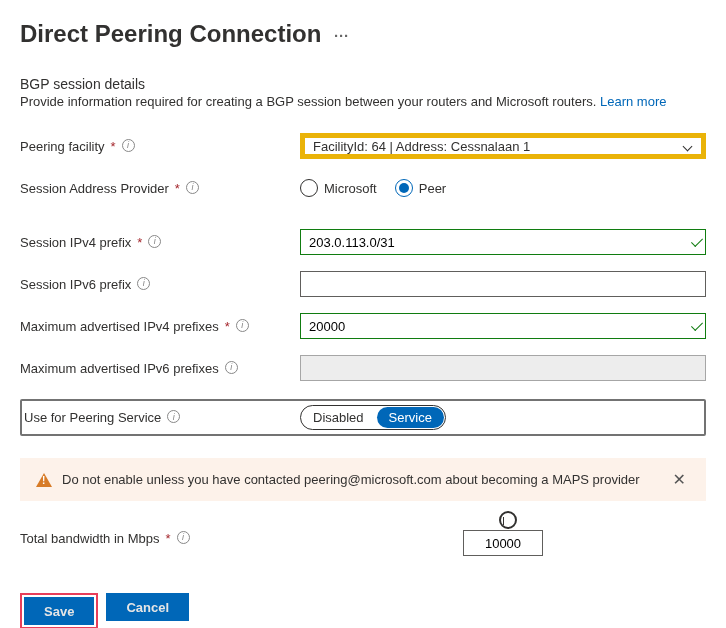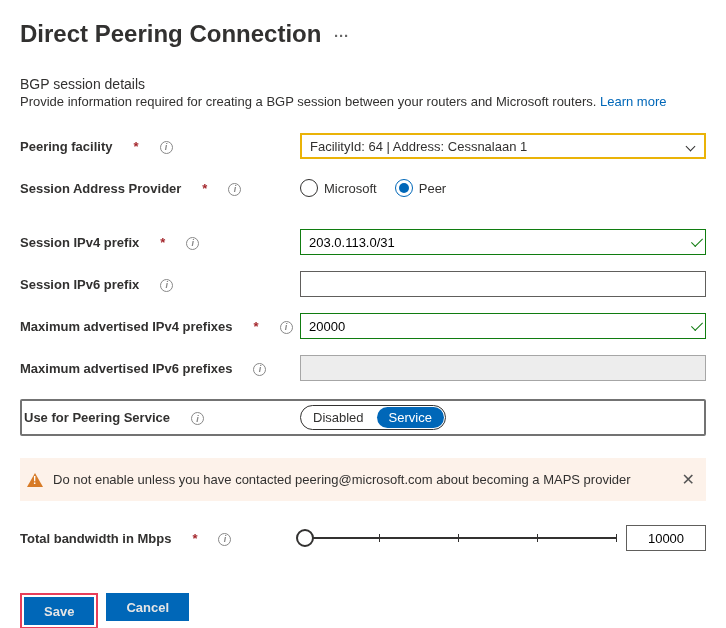--- a/index.html
+++ b/index.html
@@ -37,24 +37,23 @@
   .link { color: #0067b8; cursor: pointer; }
   .row {
     display: flex;
     align-items: center;
     min-height: 38px;
     margin-bottom: 4px;
   }
   .label-col {
     width: 280px;
     display: flex;
-    align-items: flex-end;
-    gap: 19px;
-    font-size: 13px;
-    font-weight: bold;
+    align-items: flex-start;
+    gap: 4px;
+    font-size: 13px;
   }
   .field-col {
     flex: 1;
     display: flex;
     align-items: center;
   }
   .req { color: #a4262c; margin-left: 2px; }
   .info-icon {
     display: inline-flex;
     align-items: center;
@@ -64,21 +63,21 @@
     border: 1px solid #888;
     border-radius: 50%;
     font-size: 9px;
     color: #888;
     font-style: italic;
     margin-left: 2px;
   }
   .select-box {
     width: 100%;
     height: 26px;
-    border: 2px solid #eab308;
+    border: 5px solid #eab308;
     padding: 0 8px;
     display: flex;
     align-items: center;
     justify-content: space-between;
     cursor: pointer;
     font-size: 13px;
   }
   .chev { border: solid #323130; border-width: 0 1px 1px 0; display: inline-block; padding: 3px; transform: rotate(45deg); margin-right: 2px; }
   .text-input {
     width: 100%;
@@ -143,42 +142,42 @@
   }
   .highlight-row {
     display: flex;
     width: 100%;
     align-items: center;
   }
   .warning-box {
     display: flex;
     align-items: center;
     background: #fdf2ea;
-    padding: 12px 7px;
+    padding: 12px 16px;
     margin: 22px 0 18px 0;
   }
   .warn-icon {
     width: 0; height: 0;
     border-left: 8px solid transparent;
     border-right: 8px solid transparent;
     border-bottom: 14px solid #d77b27;
     margin-right: 10px;
     position: relative;
   }
   .warn-icon::after {
     content: "!";
     position: absolute;
     left: -2px;
     top: 2px;
     color: #fff;
     font-size: 10px;
     font-weight: bold;
   }
   .close-x { margin-left: auto; font-size: 16px; color: #555; cursor: pointer; padding: 0 4px; }
-  .slider-row { display: flex; align-items: center; gap: 10px; width: 100%; }
+  .slider-row { display: flex; align-items: center; gap: 10px; width: 100%; flex-direction: column; }
   .slider {
     flex: 1;
     height: 2px;
     background: #323130;
     position: relative;
   }
   .slider::before {
     content: "";
     position: absolute;
     left: -4px;

